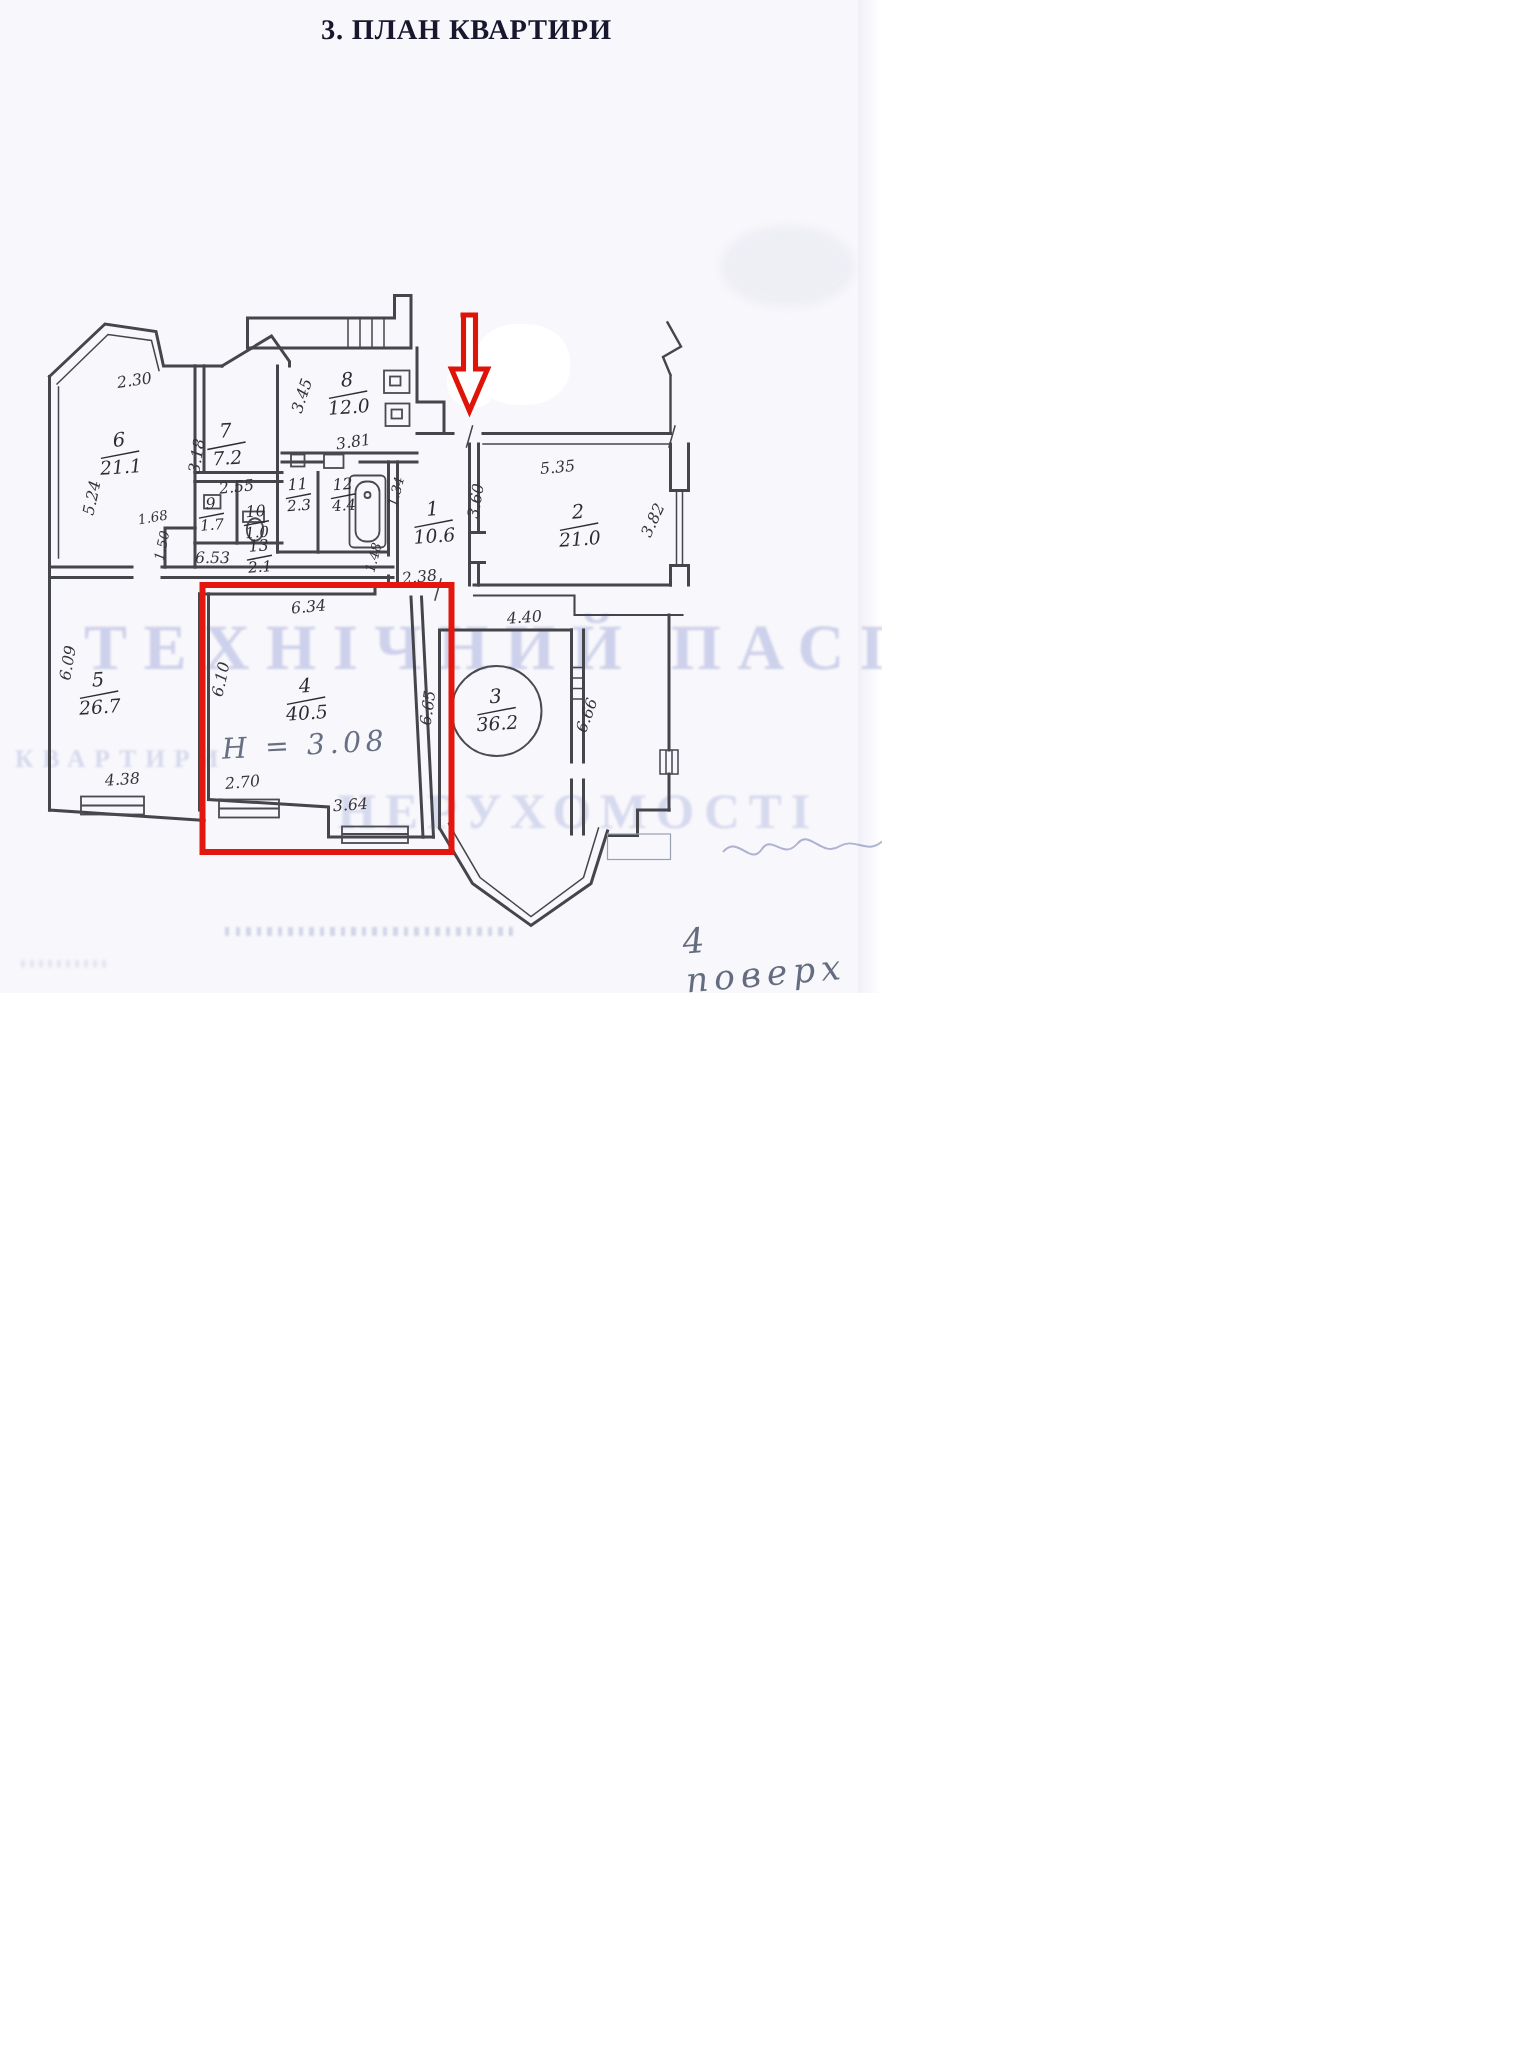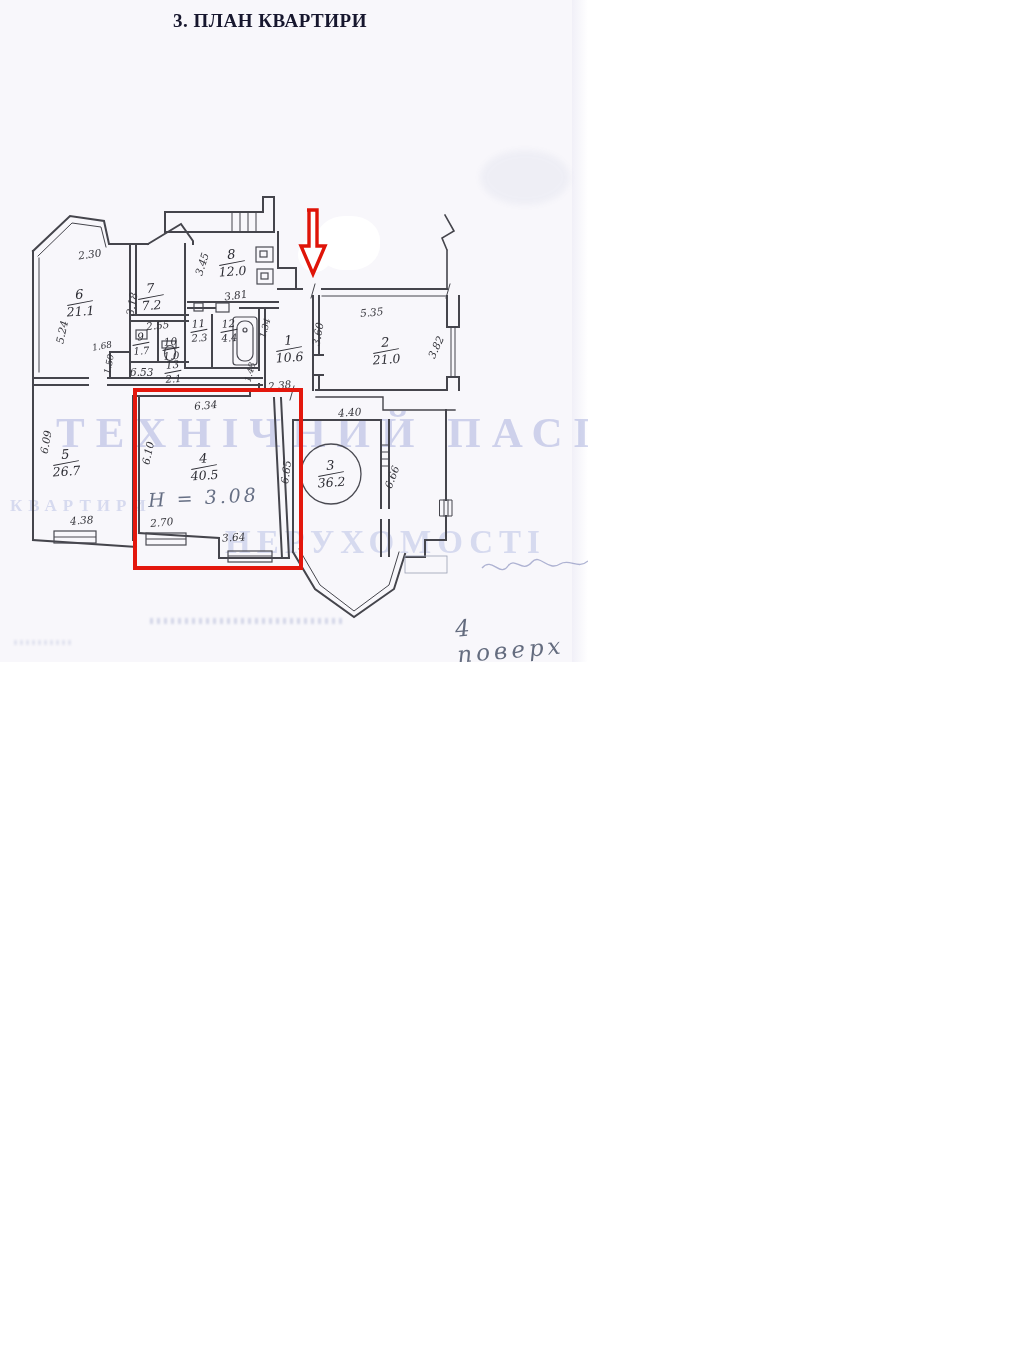--- a/index.html
+++ b/index.html
@@ -1,21 +1,21 @@
 <!DOCTYPE html>
 <html><head>
 <meta charset="utf-8">
 <style>
   html,body{margin:0;padding:0;background:#ffffff;}
   body{width:1024px;height:1365px;position:relative;font-family:"Liberation Serif",serif;}
   .page{position:absolute;left:0;top:0;width:588px;height:662px;background:#f8f7fb;overflow:hidden;}
   .page-edge{position:absolute;left:572px;top:0;width:16px;height:662px;
     background:linear-gradient(90deg,rgba(240,239,247,.9),#ffffff);}
   .title{position:absolute;left:0;top:10px;width:540px;text-align:center;
-    font-weight:bold;font-size:19px;letter-spacing:.5px;color:#17172e;z-index:3;}
+    font-weight:bold;font-size:19px;letter-spacing:.5px;color:#17172e;z-index:3;padding-left:41px;}
   .title .scale{display:block;font-size:16.5px;margin-top:4px;letter-spacing:1px;}
   
   .wm{position:absolute;font-weight:bold;color:rgba(110,124,200,0.30);
       white-space:nowrap;z-index:1;filter:blur(0.7px);}
   .wm1{left:56px;top:408px;font-size:43px;letter-spacing:11px;}
   .wm2a{left:10px;top:496px;font-size:17px;letter-spacing:6px;color:rgba(110,124,200,0.24);}
   .wm2b{left:225px;top:524px;font-size:33px;letter-spacing:6px;color:rgba(110,124,200,0.24);}
   
   svg.plan{position:absolute;left:0;top:0;z-index:2;}
   

